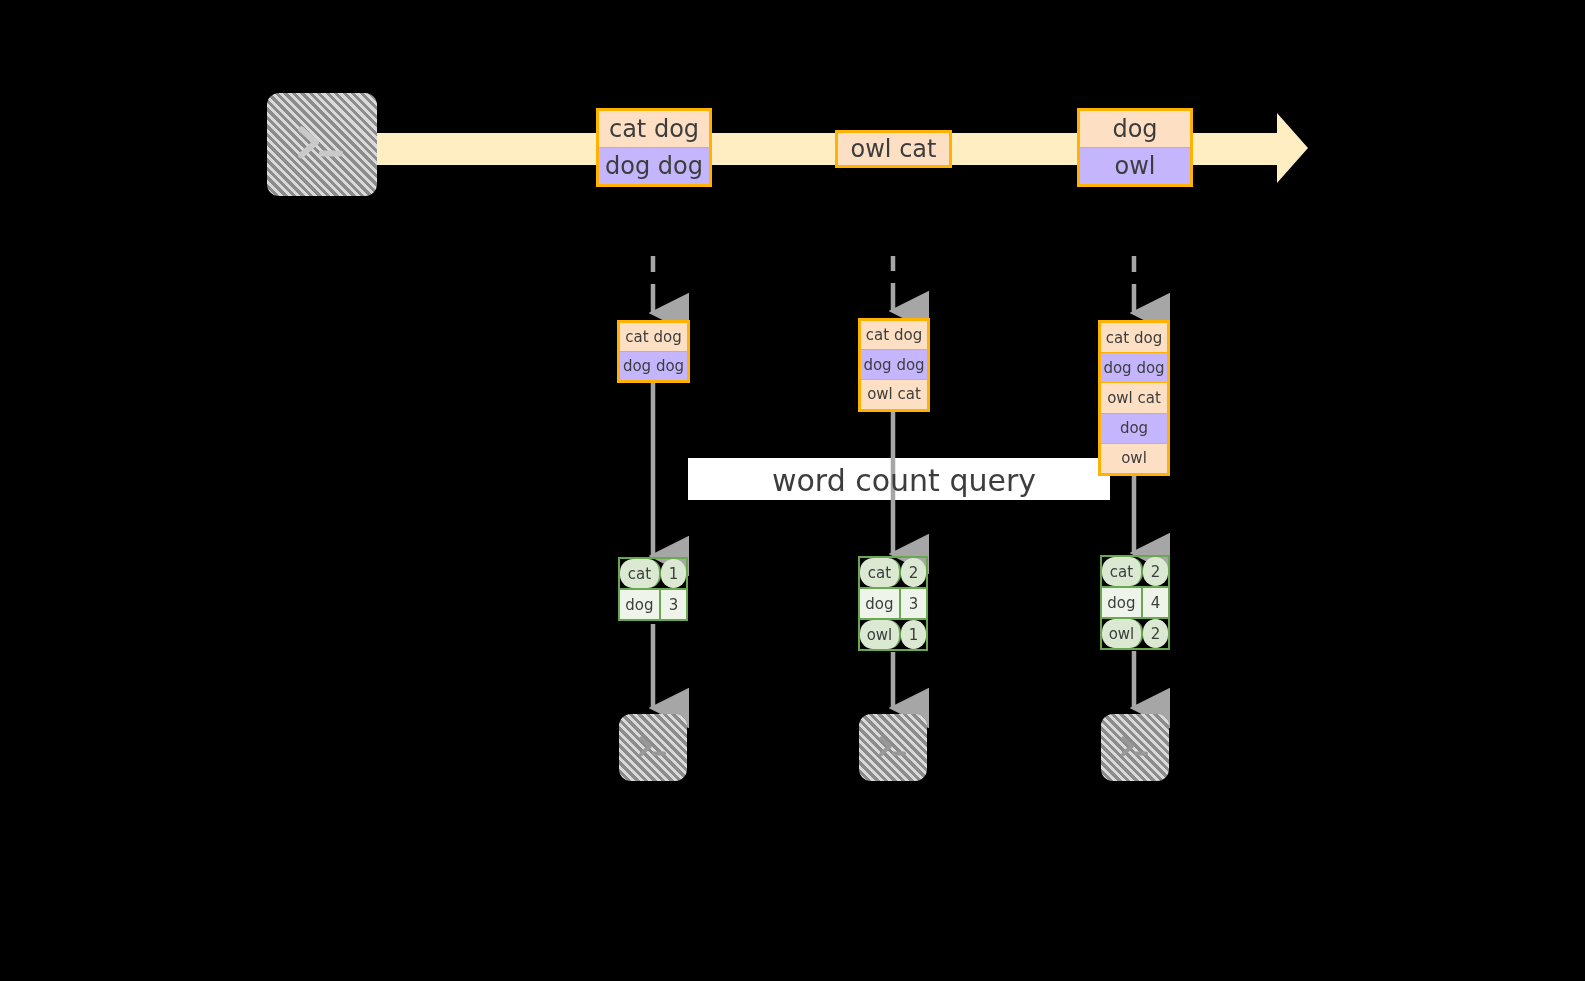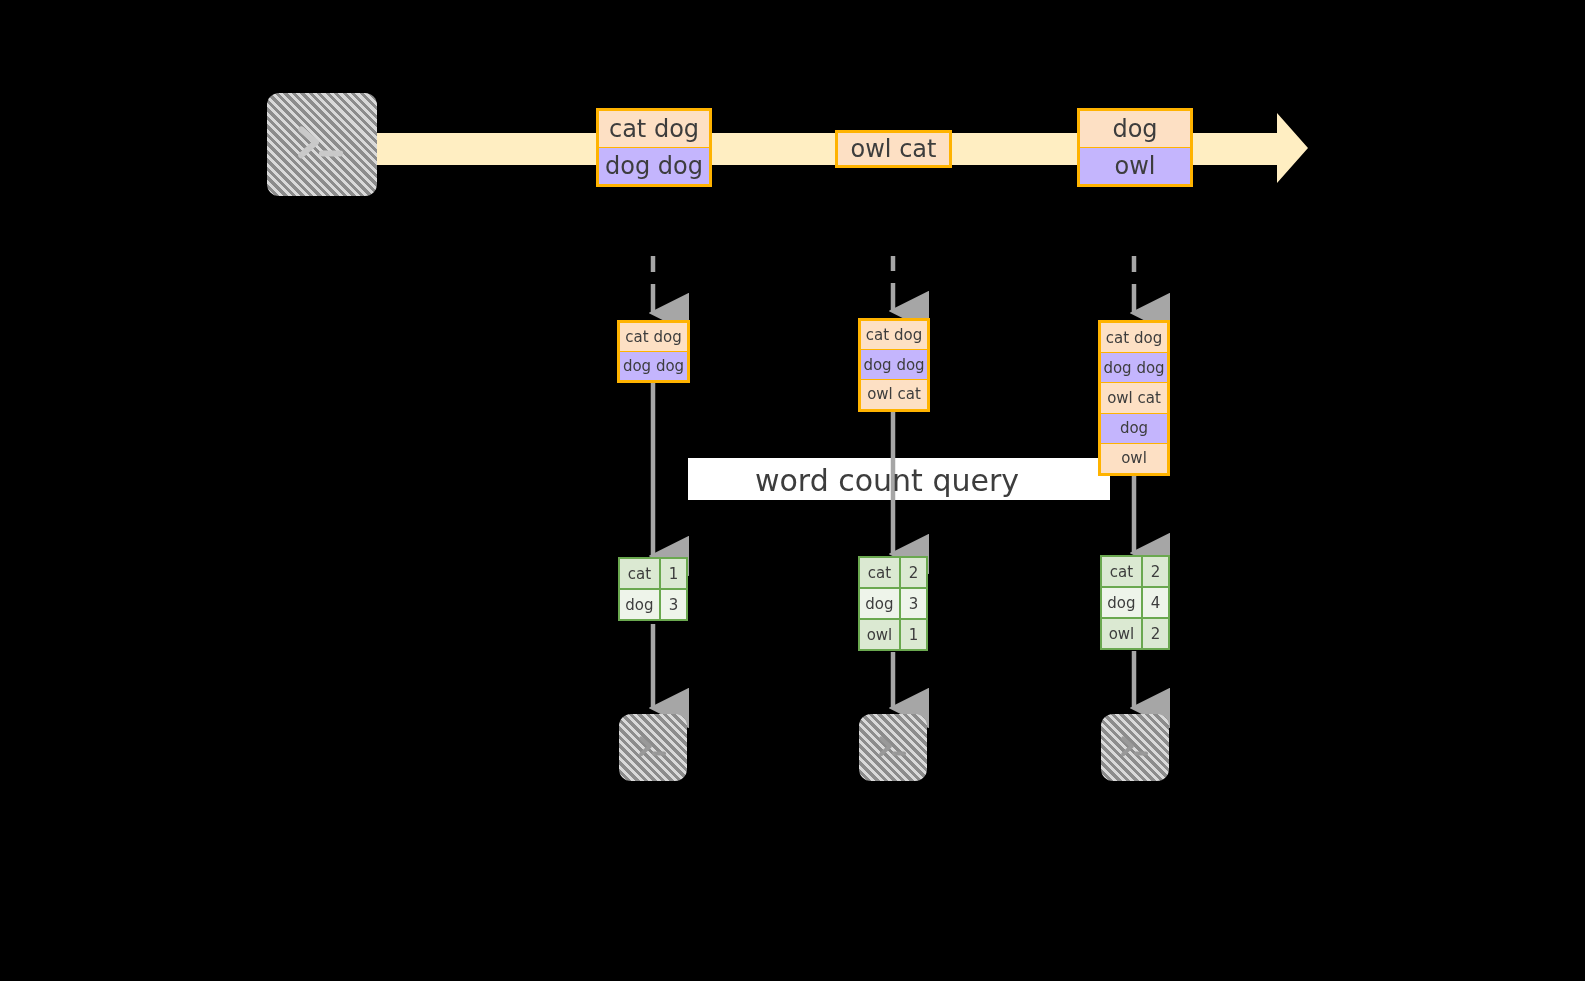--- a/index.html
+++ b/index.html
@@ -39,21 +39,21 @@
   
   .tbl{position:absolute;box-sizing:border-box;border:2.5px solid #6aa84f;
        display:flex;flex-direction:column;}
   .tbl .trow{box-sizing:border-box;display:flex;flex:1 1 auto;
              border-bottom:2px solid #6aa84f;}
   .tbl .trow:last-child{border-bottom:none;}
   .tbl .tw,.tbl .tc{box-sizing:border-box;display:flex;align-items:center;
              justify-content:center;color:#3d3d3d;white-space:nowrap;}
   .tbl .tw{flex:0 0 62%;border-right:2px solid #6aa84f;}
   .tbl .tc{flex:1 1 auto;}
-  .tbl .trow.dark .tw,.tbl .trow.dark .tc{background:#dbe9d2;}
+  .tbl .trow.dark .tw,.tbl .trow.dark .tc{background:#dbe9d2;border-radius:13px;}
   .tbl .trow.light .tw,.tbl .trow.light .tc{background:#eef4ea;}
 
   
   .banner{position:absolute;background:#ffffff;}
   .banner-label{position:absolute;display:flex;align-items:center;
        justify-content:center;color:#3d3d3d;white-space:nowrap;}
 </style>
 </head>
 <body>
 
@@ -83,21 +83,21 @@
       <path d="M893,412 L893,554" marker-end="url(#ah)"></path>
       <path d="M893,652 L893,708" marker-end="url(#ah)"></path>
 
       <path d="M1134,256 L1134,272"></path>
       <path d="M1134,284 L1134,313" marker-end="url(#ah)"></path>
       <path d="M1134,475 L1134,553" marker-end="url(#ah)"></path>
       <path d="M1134,651 L1134,708" marker-end="url(#ah)"></path>
     </g>
   </svg>
 
-  <div class="banner-label l-banner" style="left:676px;top:458px;width:422px;height:44px;font-size:30px;z-index:6;">word count query</div>
+  <div class="banner-label l-banner" style="left:693px;top:458px;width:422px;height:44px;font-size:30px;z-index:6;">word count query</div>
 
   <div class="term l-term" style="left:267px;top:93px;width:110px;height:103px;">
     <svg viewBox="0 0 110 103">
       <path d="M31 34 L48 49 L31 64" stroke="#c9c9c9" stroke-width="7" fill="none" stroke-linecap="round" stroke-linejoin="round"></path>
       <line x1="55" y1="62" x2="76" y2="62" stroke="#c9c9c9" stroke-width="7" stroke-linecap="round"></line>
     </svg>
   </div>
 
   <div class="rec l-box" style="left:596px;top:108px;width:116px;height:79px;font-size:24px;">
     <div class="row dark" style="height:39px;">cat dog</div>

